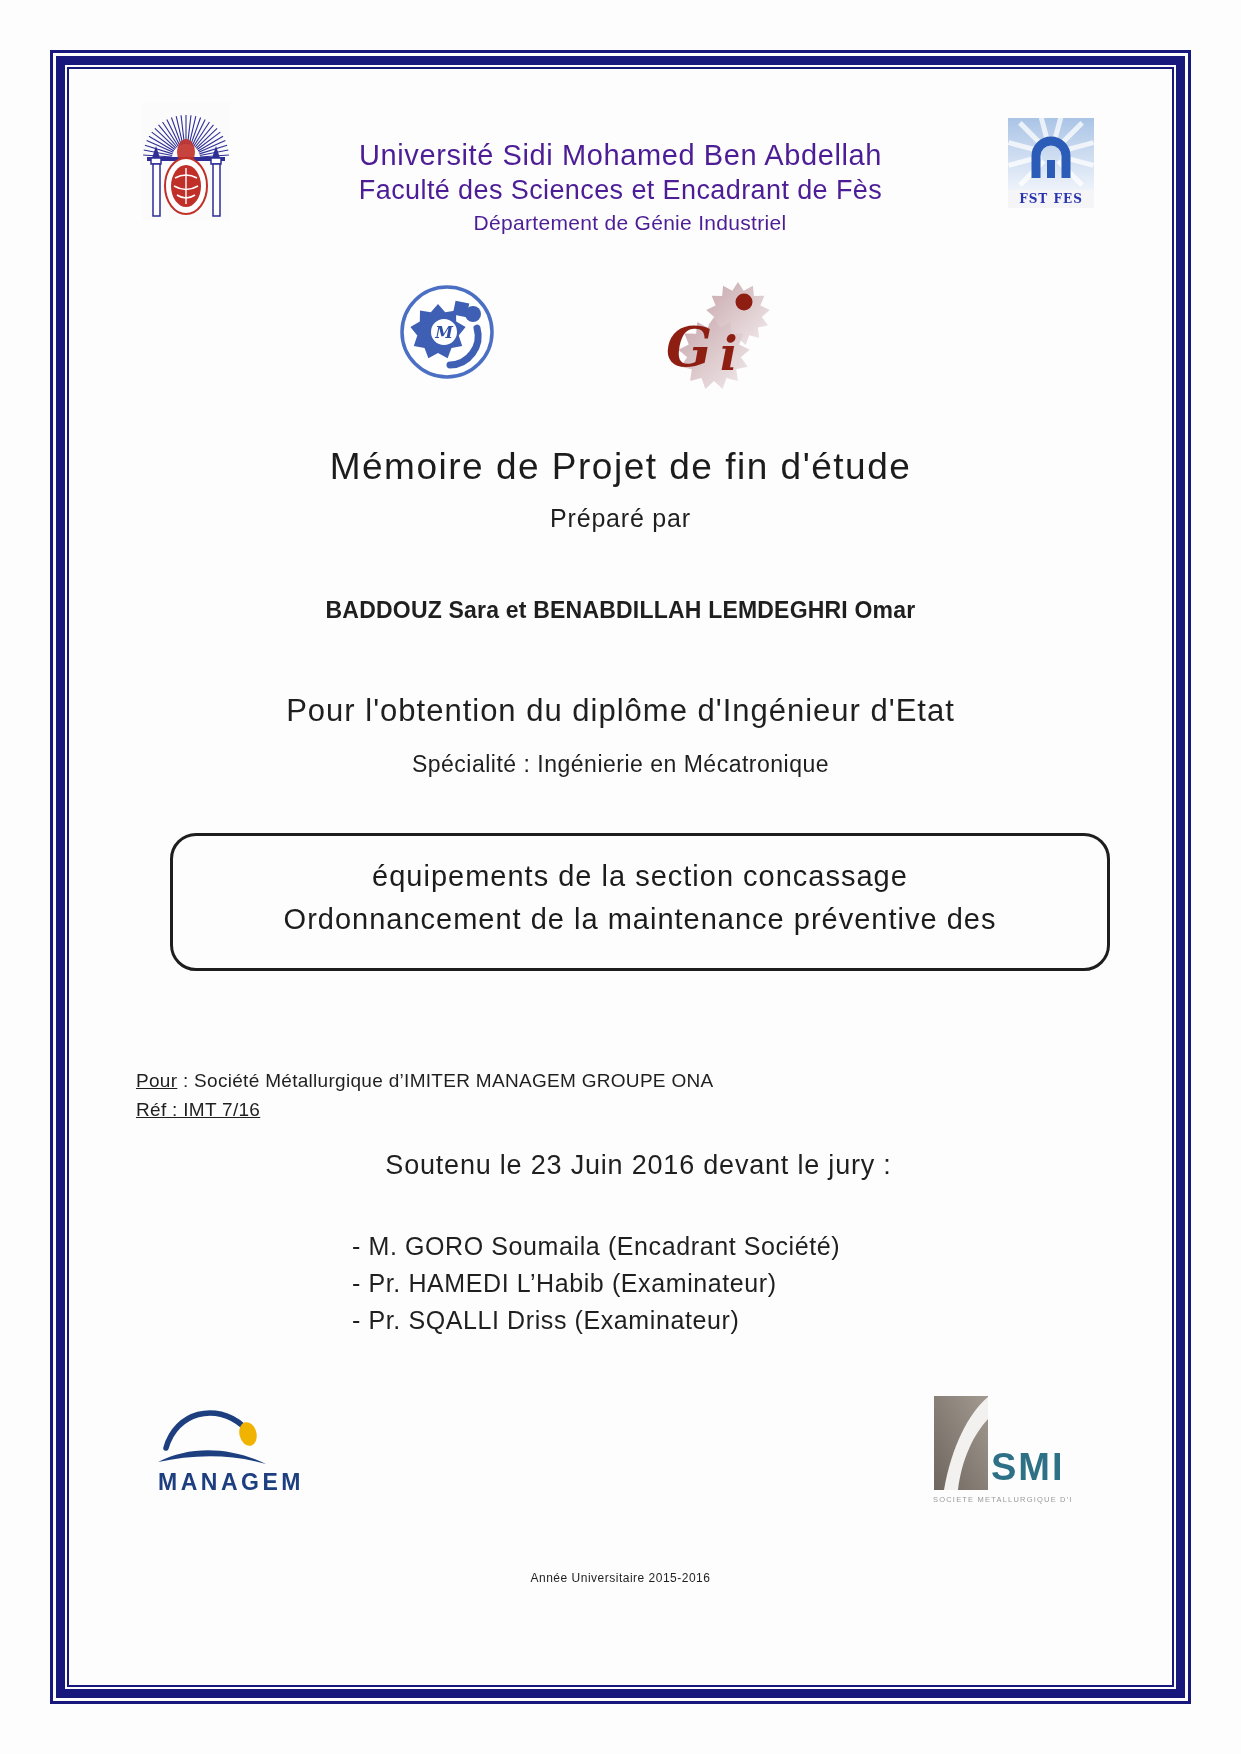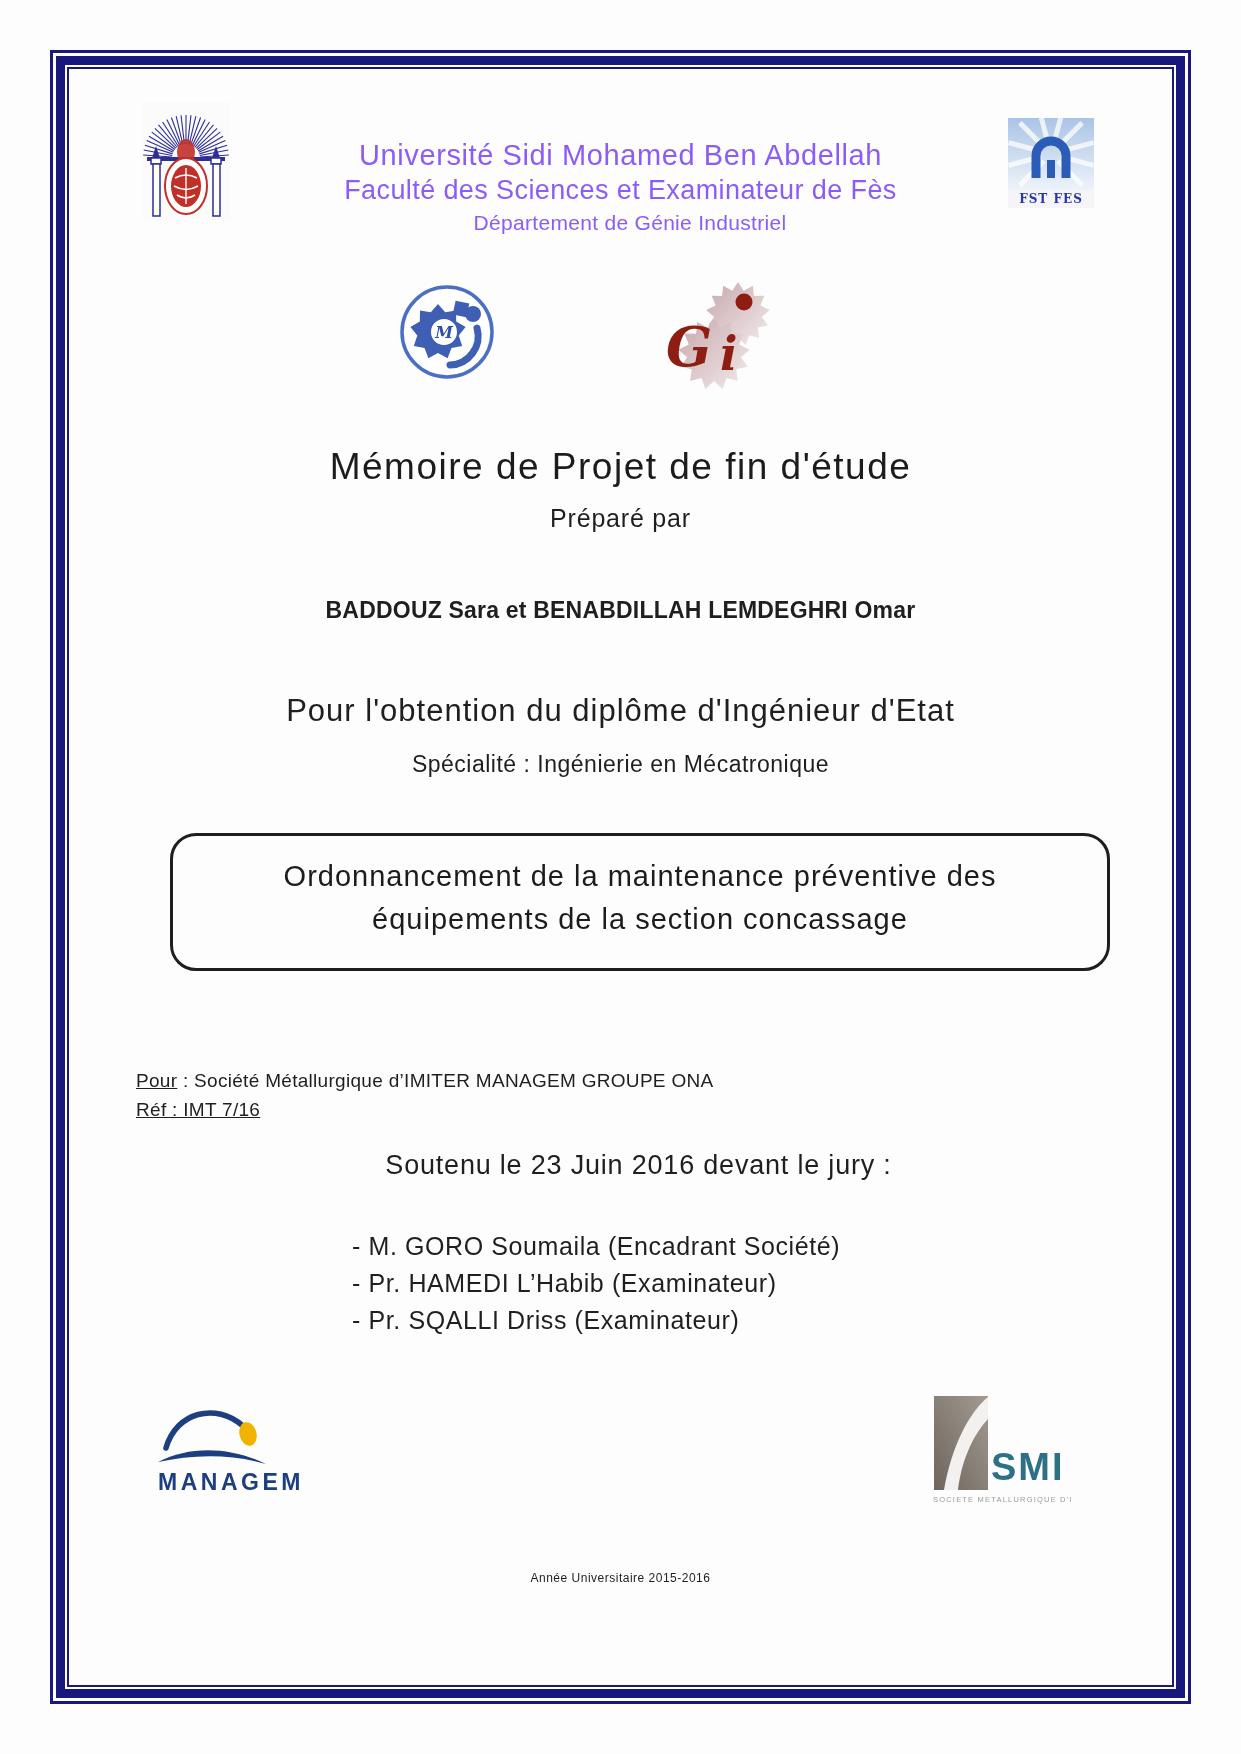--- a/index.html
+++ b/index.html
@@ -6,21 +6,21 @@
   body { background:#ffffff; font-family:"Liberation Sans", sans-serif; }
   .page { position:relative; width:1241px; height:1754px; background:#fdfdfe; overflow:hidden; color:#1f1f1f; }
 
   
   .frame-outer { position:absolute; left:50px; top:50px; right:50px; bottom:50px; border:3px solid #17177c; }
   .frame-mid   { position:absolute; inset:3px; border:9px solid #17177c; }
   .frame-inner { position:absolute; inset:2px; border:2px solid #17177c; }
 
   .abs-c { position:absolute; left:0; right:0; text-align:center; }
 
-  .hdr-block { top:138px; color:#8b5cf6;text-align:center; }
+  .hdr-block { top:138px; color:#4c1d95;text-align:center; }
   .hdr-l1 { font-size:29px; line-height:35px; letter-spacing:0.6px; }
   .hdr-l2 { font-size:27px; line-height:34px; letter-spacing:0.4px; }
   .hdr-l3 { font-size:21px; line-height:31px; letter-spacing:0.3px;margin-left:19px; }
 
   .emblem   { position:absolute; left:142px; top:102px; width:88px;  height:118px; }
   .fst-logo { position:absolute; left:1008px; top:118px; width:86px; height:90px; }
   .meca-logo{ position:absolute; left:398px; top:280px; width:98px;  height:100px; }
   .gi-logo  { position:absolute; left:652px; top:272px; width:128px; height:118px; }
 
   .title-memoire { top:437px; font-size:37px; letter-spacing:1.5px; color:#1c1c1c;margin-top:9px; }
@@ -100,21 +100,21 @@
 
     <ellipse cx="44" cy="50" rx="9" ry="13" fill="#c03028" opacity="0.9"></ellipse>
     <ellipse cx="44" cy="84" rx="21" ry="28" fill="#fff" stroke="#c03028" stroke-width="2"></ellipse>
     <ellipse cx="44" cy="84" rx="15" ry="21" fill="#c03028"></ellipse>
     <path d="M33,76 q11,-6 22,0 M32,84 q12,7 24,0 M35,93 q9,6 18,0" stroke="#fff" stroke-width="1.6" fill="none"></path>
     <path d="M44,66 v36" stroke="#fff" stroke-width="1.4"></path>
   </svg>
 
   <div class="abs-c hdr-block">
     <div class="hdr-l1">Université Sidi Mohamed Ben Abdellah</div>
-    <div class="hdr-l2">Faculté des Sciences et Examinateur de Fès</div>
+    <div class="hdr-l2">Faculté des Sciences et Encadrant de Fès</div>
     <div class="hdr-l3">Département de Génie Industriel</div>
   </div>
 
   <svg class="fst-logo" viewBox="0 0 86 90">
     <defs>
       <linearGradient id="fstbg" x1="0" y1="0" x2="0" y2="1">
         <stop offset="0" stop-color="#aac4e6"></stop>
           <stop offset="1" stop-color="#eef3fa"></stop>
       </linearGradient>
     </defs>
@@ -161,22 +161,22 @@
     <text class="serif" x="68" y="98" font-size="46" font-style="italic" font-weight="bold" fill="#8e1d12">i</text>
   </svg>
 
   <div class="abs-c title-memoire">Mémoire de Projet de fin d'étude</div>
   <div class="abs-c prepare">Préparé par</div>
   <div class="abs-c authors">BADDOUZ Sara et BENABDILLAH LEMDEGHRI Omar</div>
   <div class="abs-c diploma">Pour l'obtention du diplôme d'Ingénieur d'Etat</div>
   <div class="abs-c specialty">Spécialité : Ingénierie en Mécatronique</div>
 
   <div class="subject-box">
+    <div>équipements de la section concassage</div>
     <div>Ordonnancement de la maintenance préventive des</div>
-    <div>équipements de la section concassage</div>
   </div>
 
   <div class="location">
     <div><span class="u">Pour</span><span> : Société Métallurgique d’IMITER MANAGEM GROUPE ONA</span></div>
     <div class="u">Réf : IMT 7/16</div>
   </div>
 
   <div class="abs-c soutenu">Soutenu le 23 Juin 2016 devant le jury :</div>
   <div class="jury">
     <div>- M. GORO Soumaila (Encadrant Société)</div>

